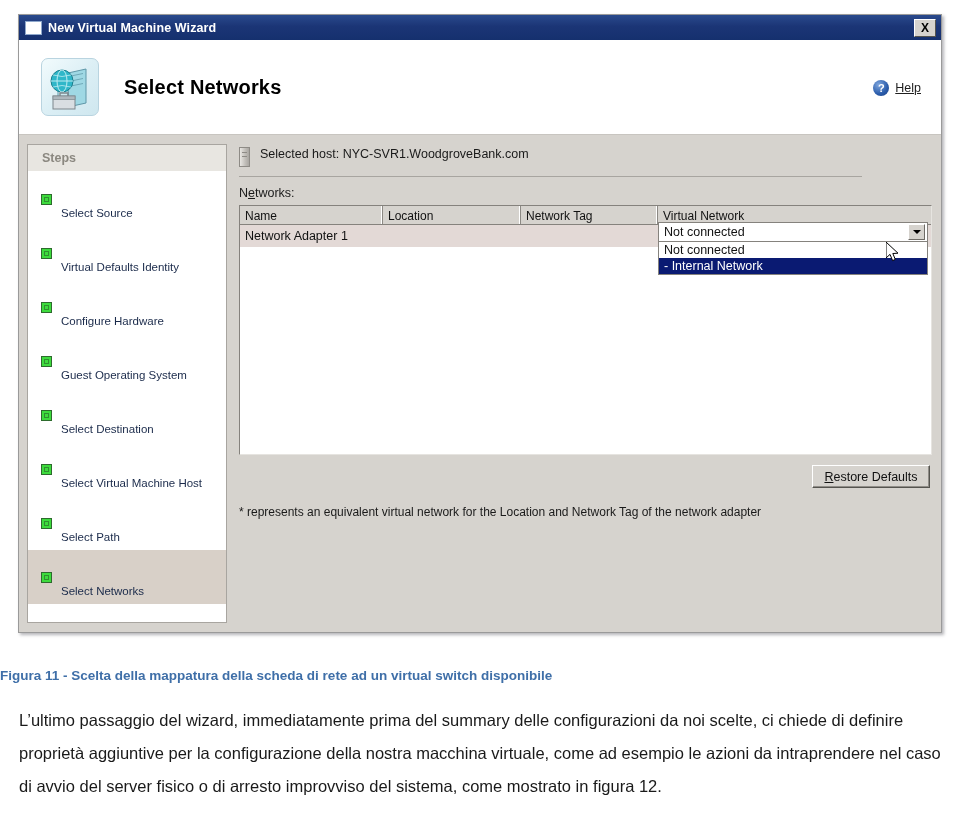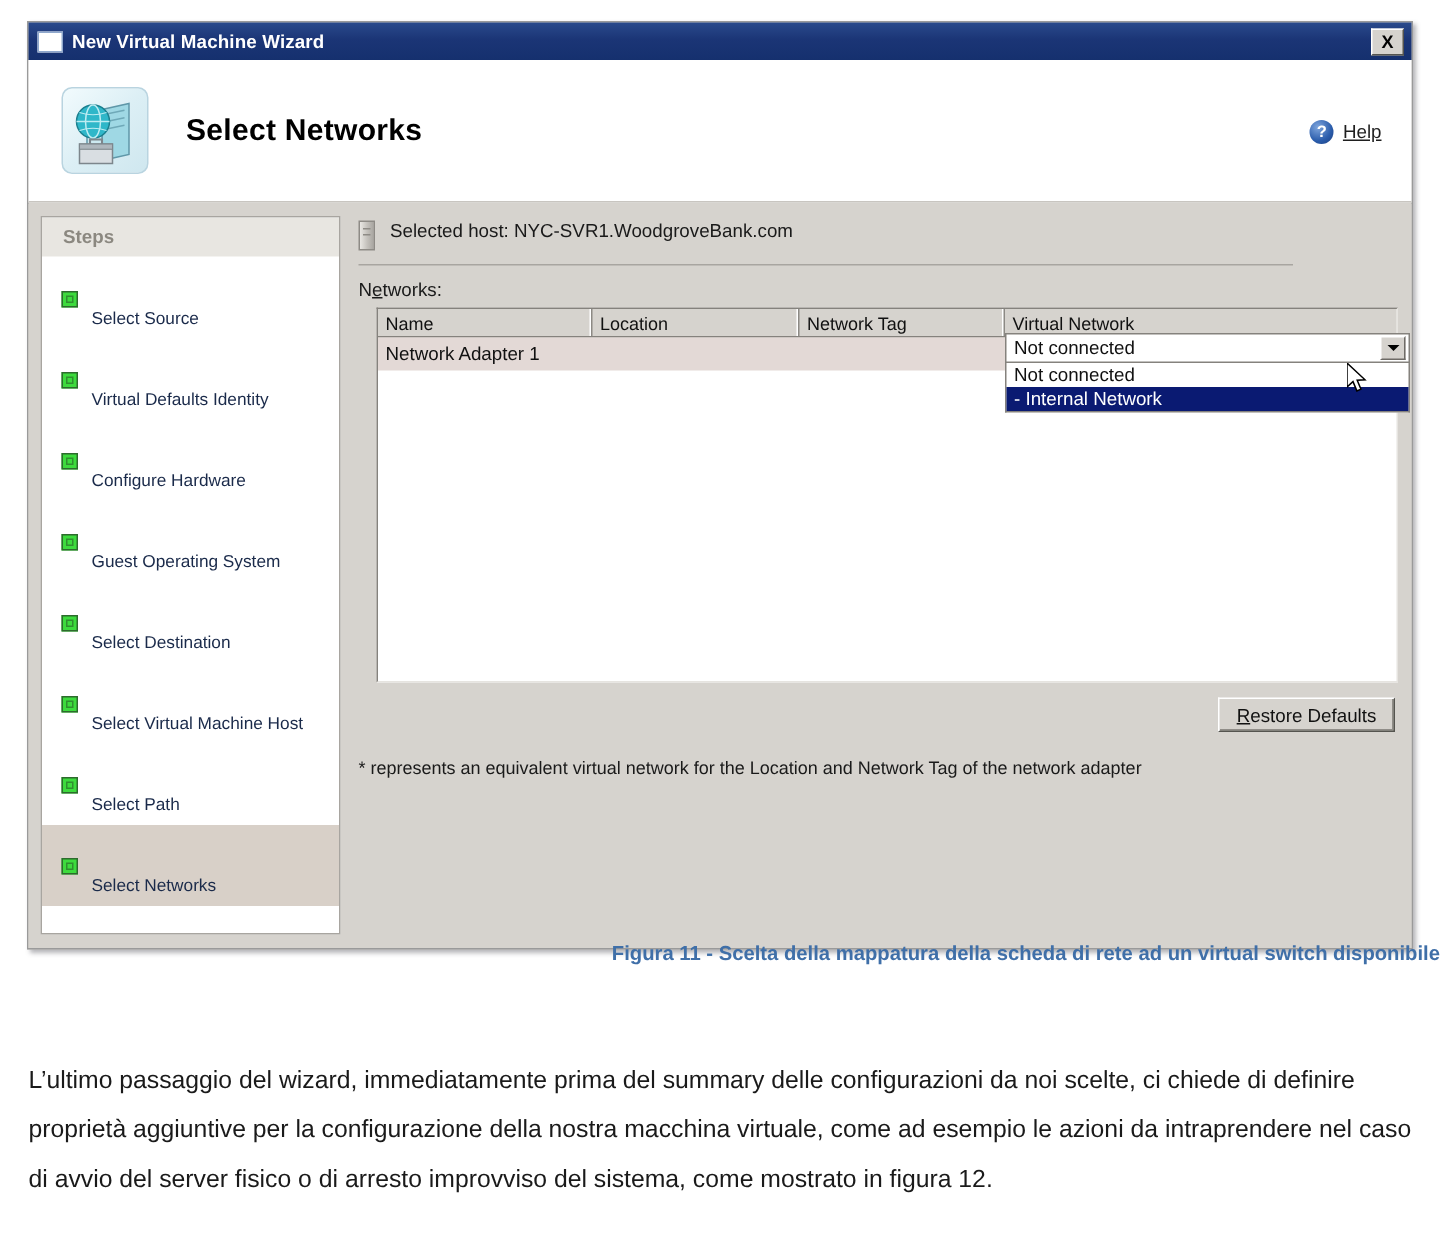--- a/index.html
+++ b/index.html
@@ -209,21 +209,21 @@
 
   
   .grid {
     flex: 0 0 auto;
     height: 250px;
     background: #ffffff;
     border-top: 1px solid #85827d;
     border-left: 1px solid #85827d;
     border-right: 1px solid #e6e4e0;
     border-bottom: 1px solid #e6e4e0;
-    margin-left: 16px;
+    margin-left: 4px;
     position: relative;
   }
   .grid-head {
     display: flex;
     height: 19px;
     background: #d6d3ce;
     border-bottom: 1px solid #85827d;
   }
   .grid-head .th {
     font-size: 12px;
@@ -350,22 +350,22 @@
   .footnote {
     font-size: 12px;
     color: #1a1a1a;
     padding: 17px 0 0 4px;
     white-space: nowrap;
   }
 
   
   .caption {
     position: absolute;
-    left: 0; right: 0; top: 628px;
-    text-align: right;
+    left: 0; right: 0; top: 668px;
+    text-align: left;
     font-size: 13.5px;
     font-weight: bold;
     color: #3f6fa8;
   }
   .paragraph {
     position: absolute;
     left: 8px; right: 14px; top: 704px;
     font-size: 16.5px;
     color: #1a1a1a;
     line-height: 33px;

